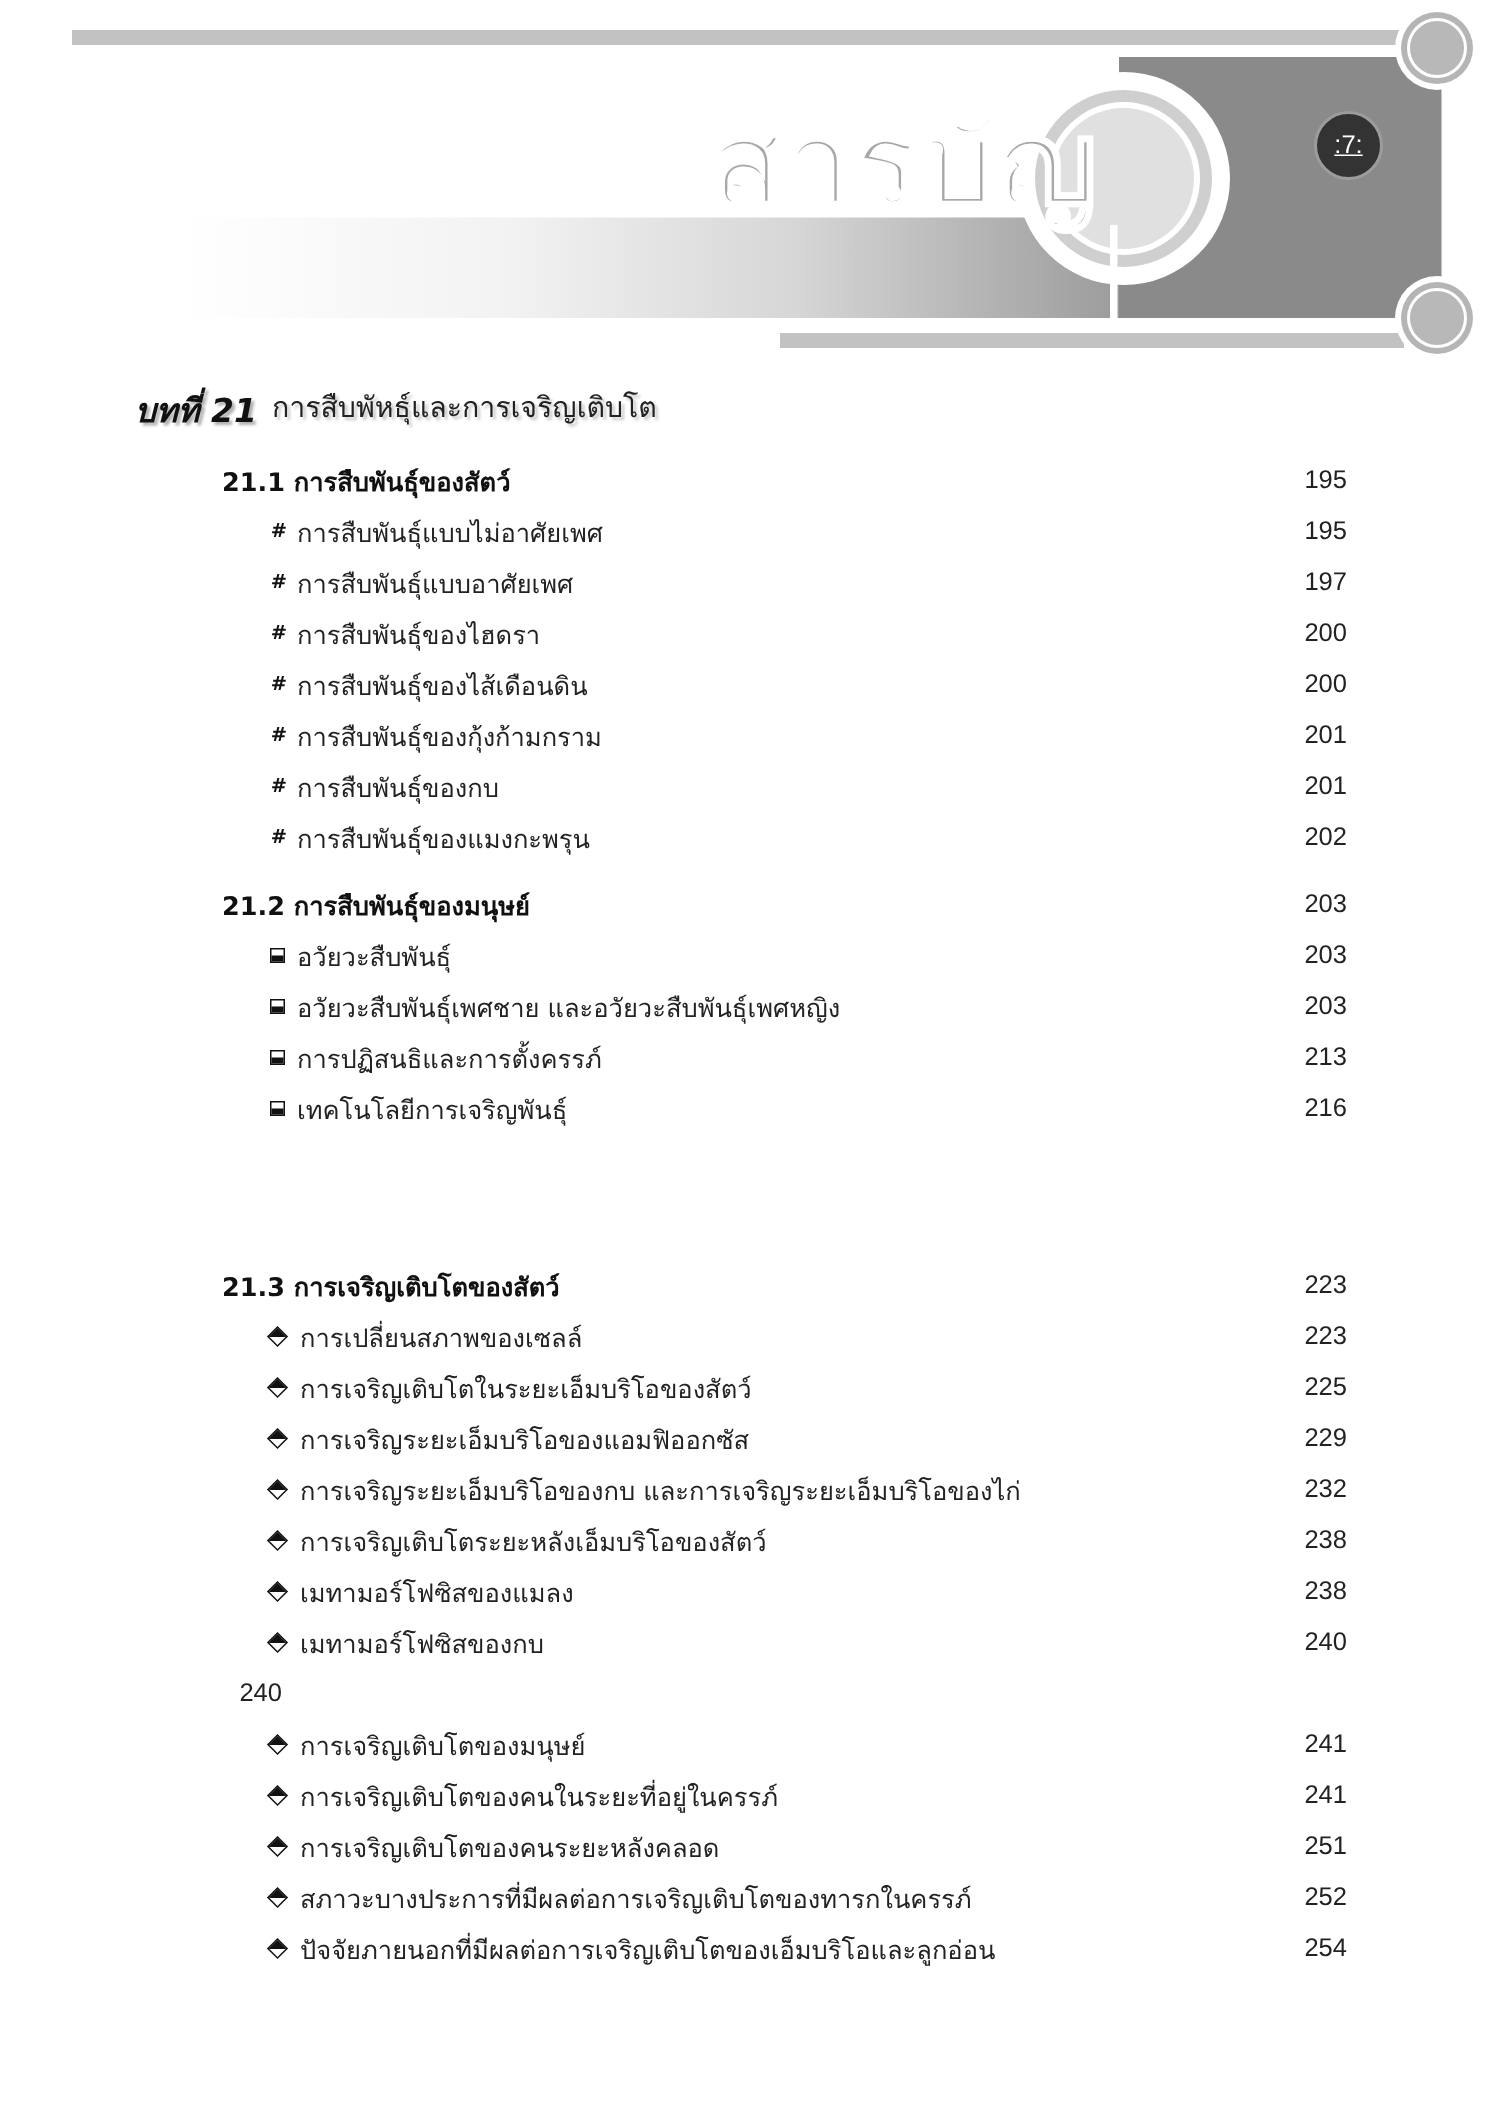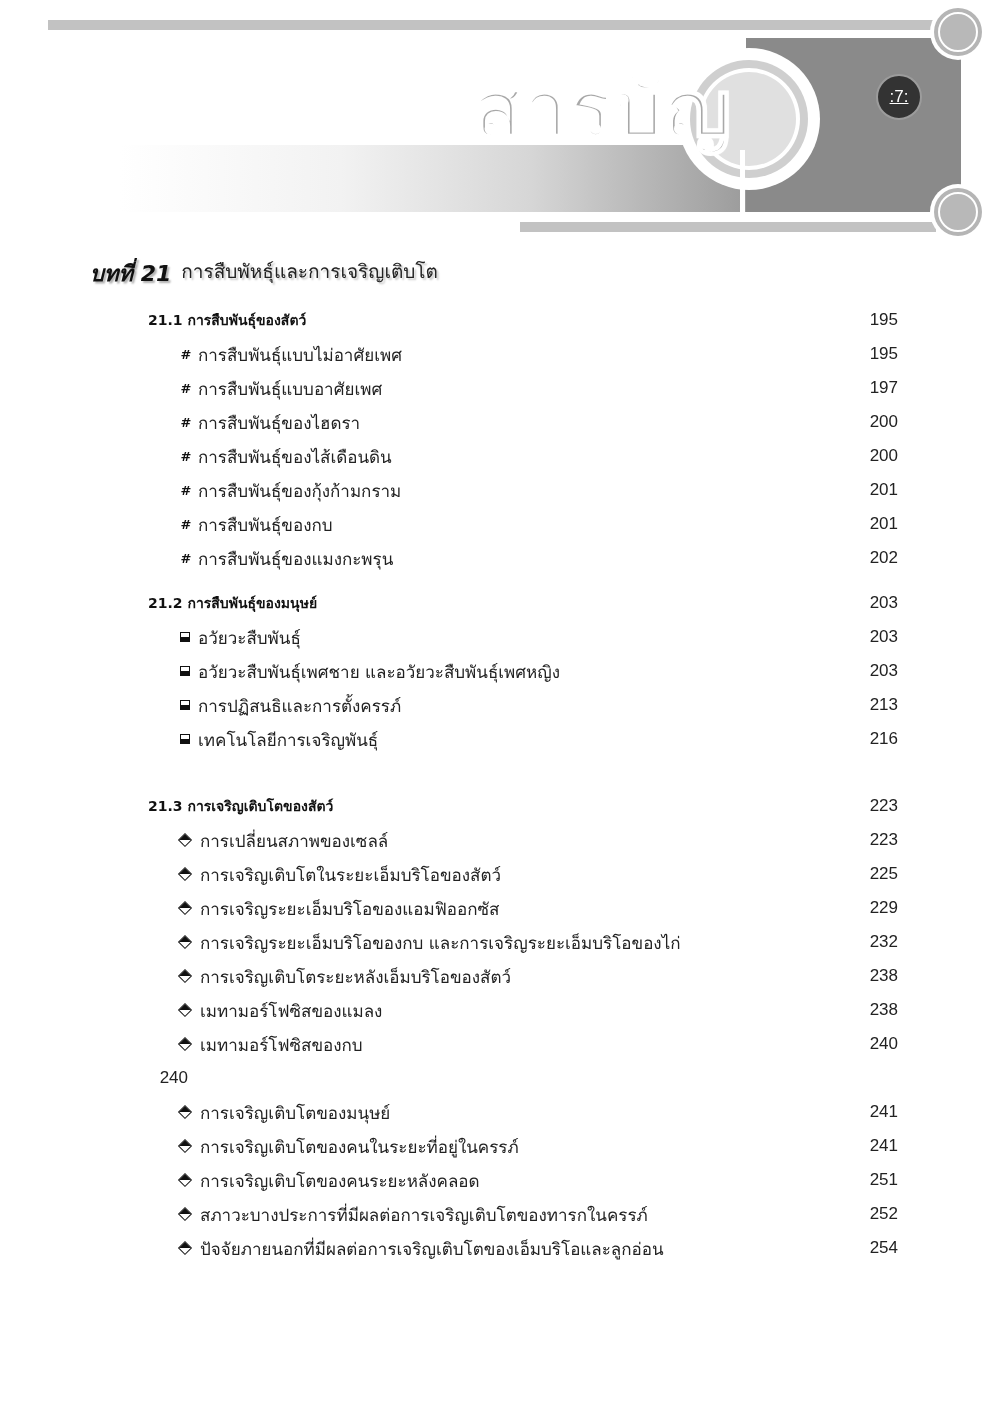--- a/index.html
+++ b/index.html
@@ -32,21 +32,21 @@
          -webkit-text-stroke: 2px #ffffff; text-shadow: 0 0 2px #ffffff; }
 
   
   .chapter { position: absolute; left: 90px; top: 256px; display: flex; align-items: flex-start; gap: 10px; }
   .chapter-label { font-family: "DejaVu Sans", sans-serif; font-size: 22px; font-weight: bold; font-style: italic;
          color: #111; text-shadow: 2px 2px 2px #b0b0b0; }
   .chapter-title { font-family: "DejaVu Sans", sans-serif; font-size: 19px; color: #222; text-shadow: 2px 2px 2px #c4c4c4; }
 
   .section { position: absolute; left: 148px; width: 750px; }
   .section-row { display: flex; justify-content: space-between; align-items: center; height: 34px; }
-  .section-title { font-size: 14px; font-weight: bold; color: #111; }
+  .section-title { font-size: 17px; font-weight: bold; color: #111; }
   .page-num { font-family: "Liberation Sans", sans-serif; font-size: 17px; color: #222; width: 40px; text-align: right; }
   .item-row { display: flex; justify-content: space-between; align-items: center; height: 34px; }
   .item-left { display: flex; align-items: center; padding-left: 30px; }
   .bullet { display: inline-block; width: 16px; margin-right: 4px; text-align: center; font-size: 12px; color: #111; }
   .item-text { font-size: 17px; color: #222; }
 
   .bullet-hash { font-weight: bold; font-size: 13px; }
   .bullet-box { width: 10px; height: 10px; border: 1.5px solid #111; box-sizing: border-box; position: relative; margin-right: 8px; margin-left: 2px; }
   .bullet-box::after { content: ""; position: absolute; left: 0; right: 0; bottom: 0; height: 50%; background: #111; }
   .bullet-diamond { width: 14px; height: 14px; position: relative; margin-right: 8px; }
@@ -162,21 +162,21 @@
     </div>
   <div class="item-row">
       <span class="item-left">
         <span class="bullet bullet-box"></span>
         <span class="item-text">เทคโนโลยีการเจริญพันธุ์</span>
       </span>
       <span class="page-num">216</span>
     </div>
 </div>
 
-<div class="section" style="top:789px;">
+<div class="section" style="top:840px;">
   <div class="section-row">
     <span class="section-title">21.3 การเจริญเติบโตของสัตว์</span>
     <span class="page-num">223</span>
   </div>
   <div class="item-row">
       <span class="item-left">
         <span class="bullet bullet-diamond"></span>
         <span class="item-text">การเปลี่ยนสภาพของเซลล์</span>
       </span>
       <span class="page-num">223</span>

